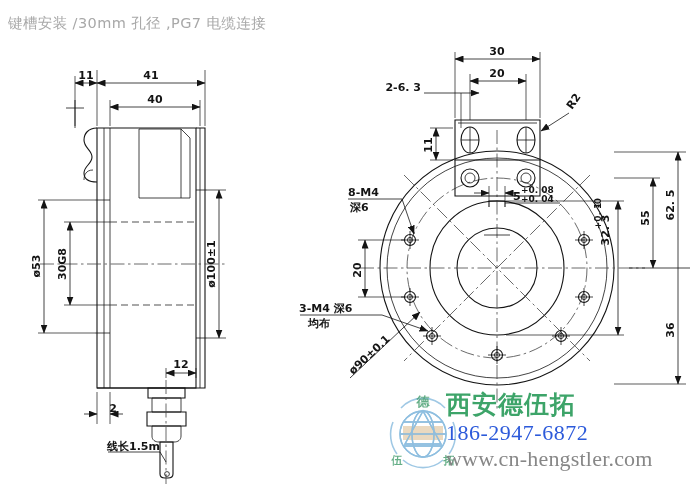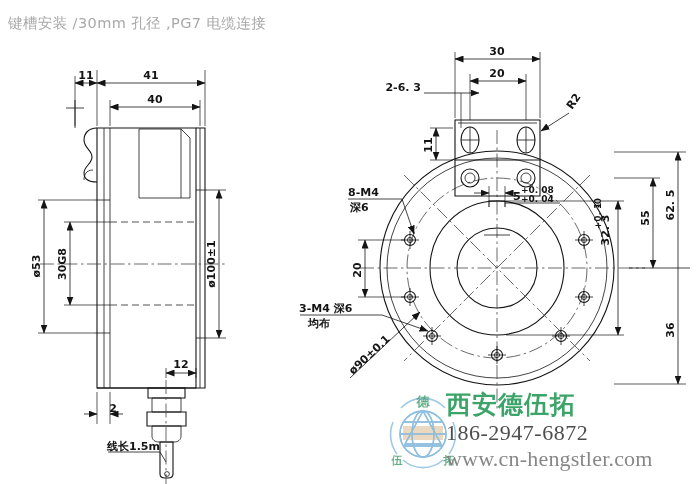--- a/index.html
+++ b/index.html
@@ -15,21 +15,21 @@
   .title{
     position:absolute;left:8px;top:14px;
     font-size:14.5px;color:#a8a8a8;letter-spacing:.4px;
     white-space:nowrap;font-family:"DejaVu Sans",sans-serif;
   }
 
   
   #watermark{position:absolute;left:381px;top:386px;width:312px;height:96px;pointer-events:none;}
   .wm-text{position:absolute;left:65px;white-space:nowrap;font-family:Liberation Serif, serif;}
   .wm-cn{top:2px;font-size:25px;font-weight:bold;color:#2f9e5e;letter-spacing:1px;opacity:.93;}
-  .wm-phone{top:34px;font-size:22px;color:#404040;letter-spacing:.5px;opacity:.93;}
+  .wm-phone{top:34px;font-size:22px;color:#1d4ed8;letter-spacing:.5px;opacity:.93;}
   .wm-url{top:60px;font-size:22px;color:#7d7d7d;letter-spacing:.2px;opacity:.92;}
 </style>
 </head>
 <body>
 
 <div id="sheet">
 
   <div class="title">键槽安装 /30mm 孔径 ,PG7 电缆连接</div>
 
   <svg id="drawing" viewBox="0 0 700 484">

